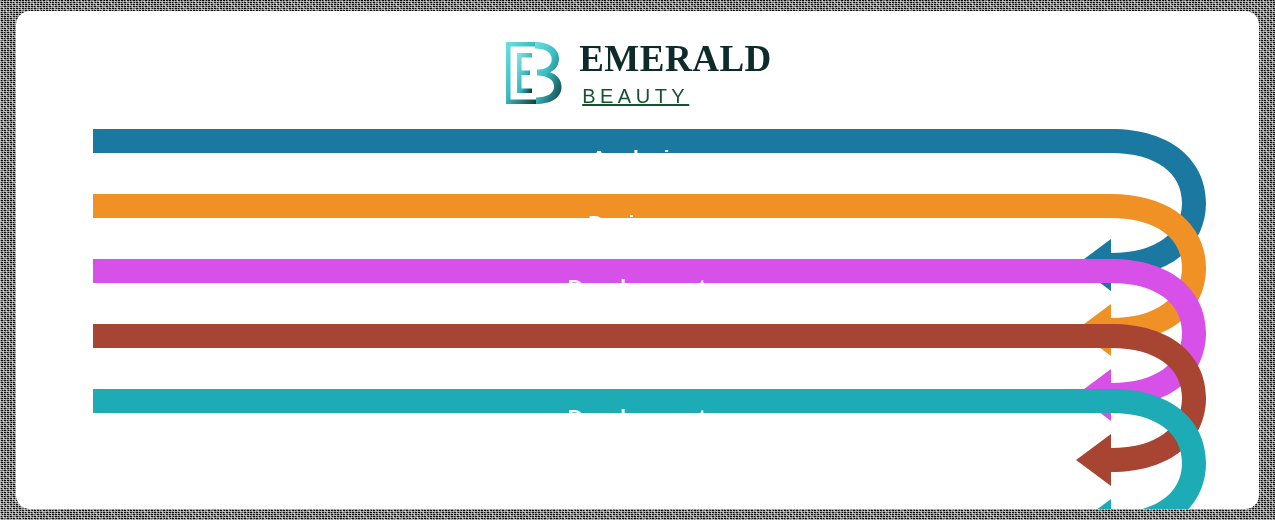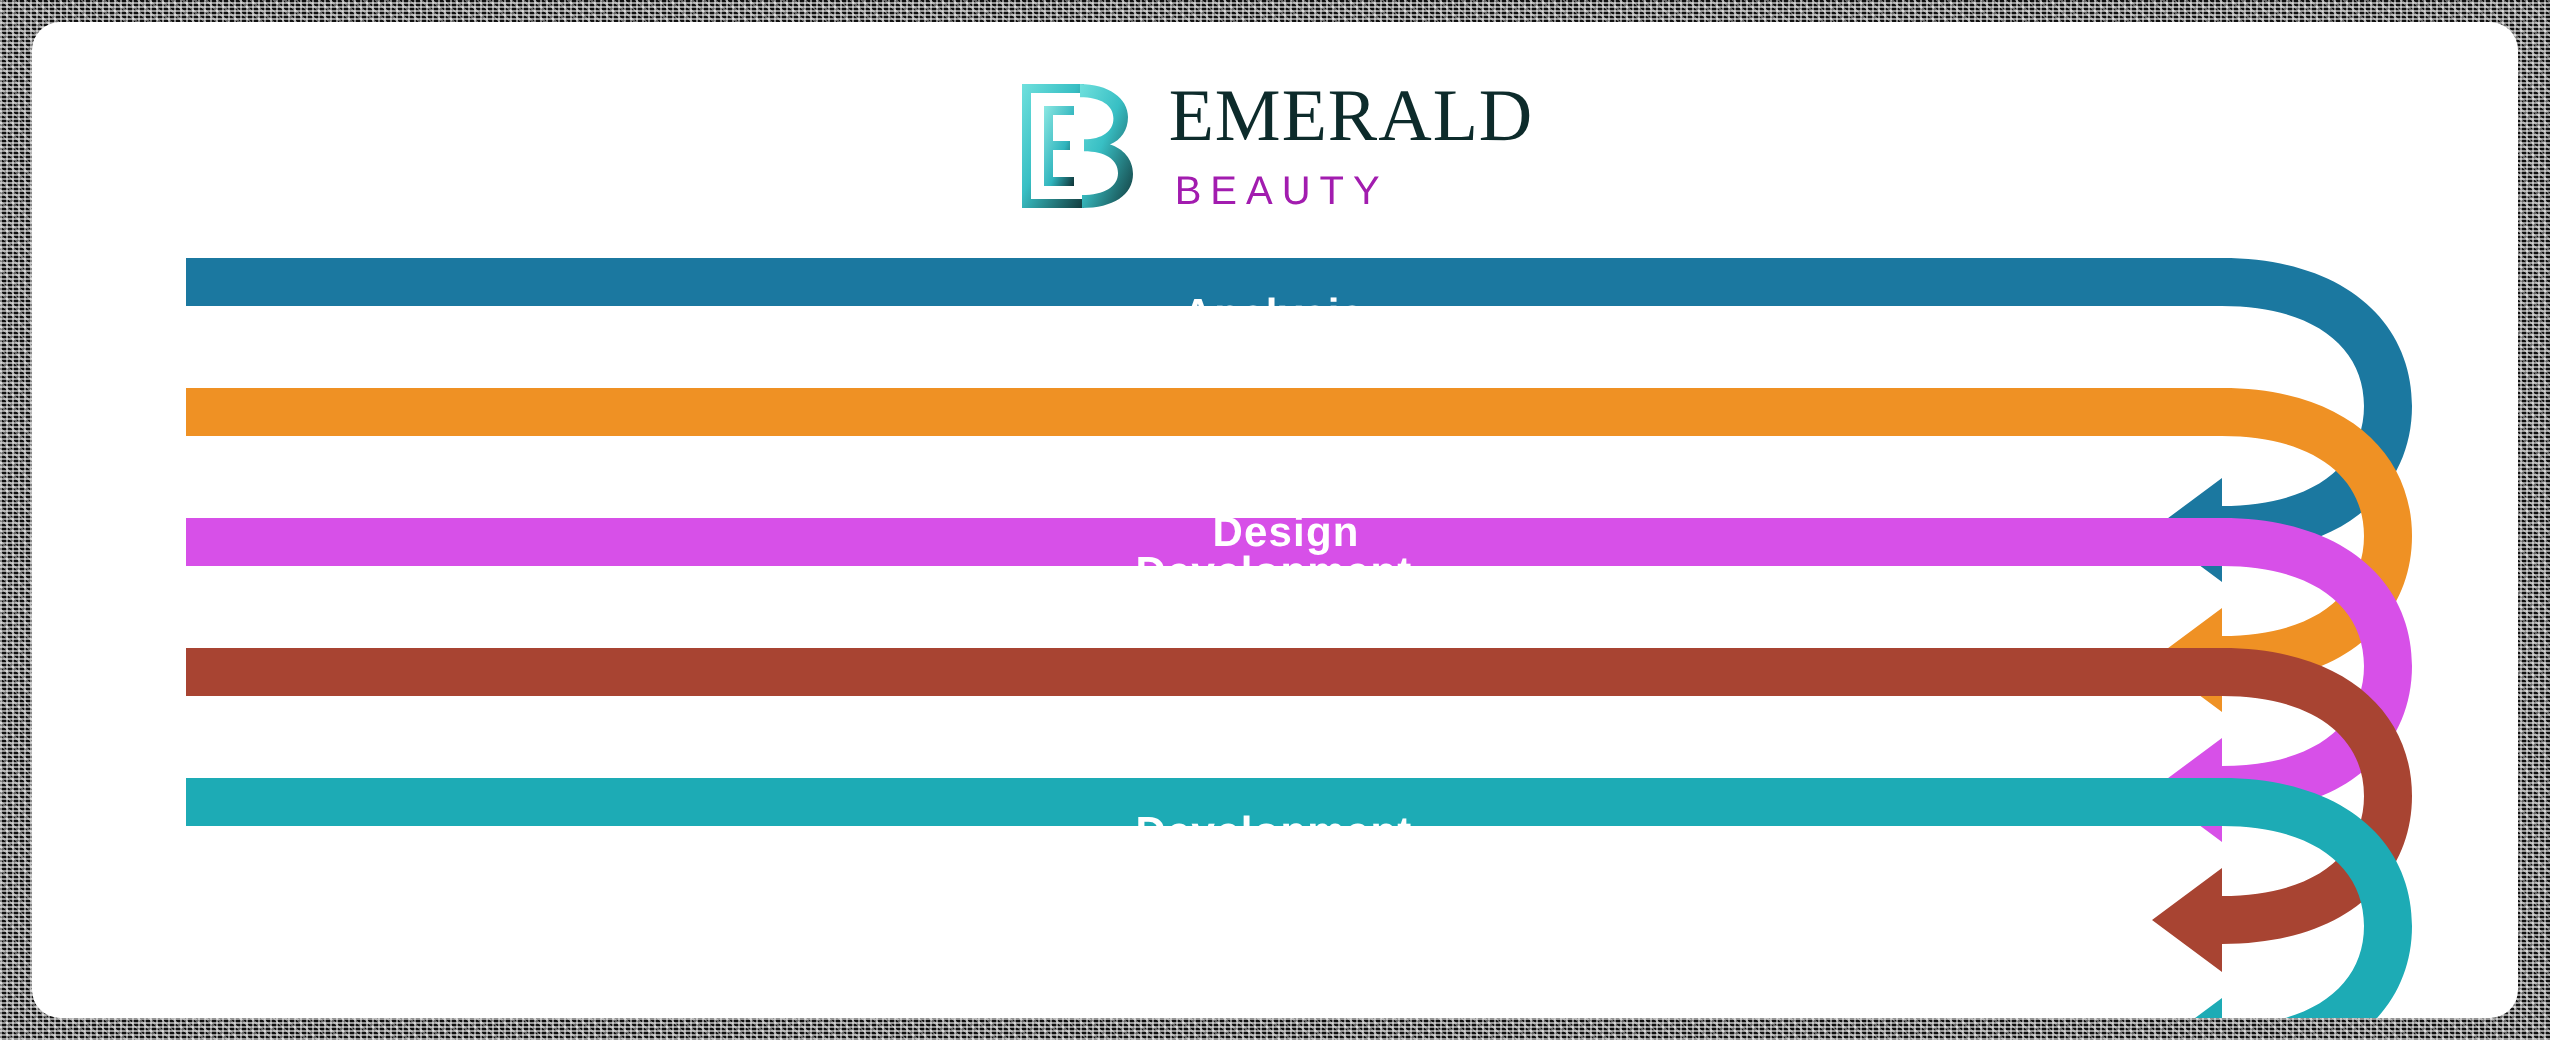--- a/index.html
+++ b/index.html
@@ -52,32 +52,33 @@
   #logo-mark { display: block; }
   #logo-words {
     display: flex;
     flex-direction: column;
     align-items: flex-start;
     line-height: 1;
   }
   #logo-name {
     font-family: "Liberation Serif", serif;
     font-size: 37px;
-    font-weight: 400;
+    font-weight: 700;
     letter-spacing: .5px;
     color: #0d2b2b;
   }
   #logo-tag {
     font-family: "Liberation Sans", sans-serif;
     font-size: 20px;
     font-weight: 400;
     letter-spacing: 4.5px;
-    color: #a21caf;
+    color: #14532d;
     margin-top: 9px;
     margin-left: 3px;
+    text-decoration: underline;
   }
 
   
   #flow {
     position: absolute;
     left: 0;
     top: 0;
     width: 1243px;
     height: 478px;
   }
@@ -210,19 +211,19 @@
             L 1095 244
             C 1156 244 1190 212 1190 170
             C 1190 128 1156 96 1095 96
             L 77 96
             Z" transform="translate(0,282)"></path>
         </g>
       </svg>
 
       
       <div class="step-label" style="left:621px; top:147px;">Analysis</div>
-      <div class="step-label" style="left:627px; top:212px;margin-top:44px;">Design</div>
+      <div class="step-label" style="left:609px; top:212px;">Design</div>
       <div class="step-label" style="left:621px; top:276px;">Development</div>
       <div class="step-label" style="left:621px; top:406px;">Development</div>
 
     </div>
   </div>
 </div>
 
 </body></html>

